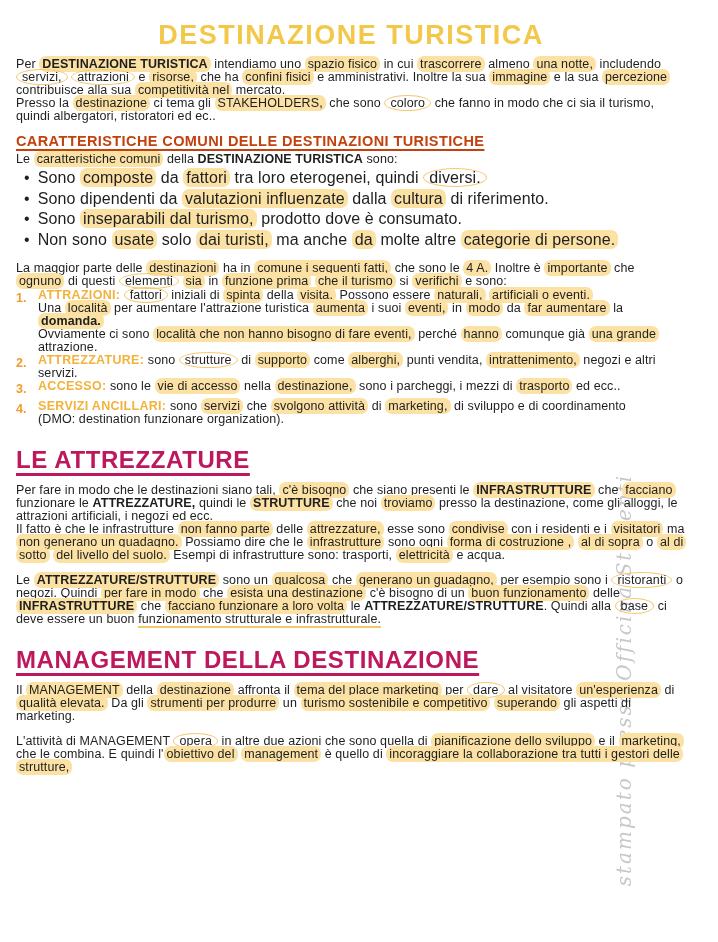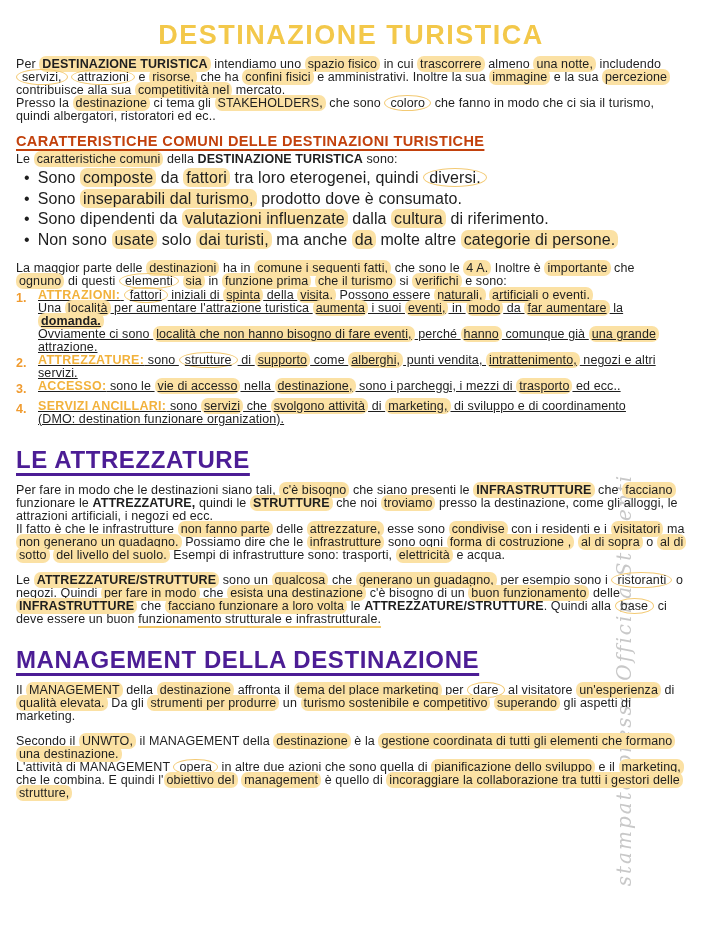--- a/index.html
+++ b/index.html
@@ -21,32 +21,32 @@
   .mb { margin-bottom:6px; }
   .gap { height:12px; }
 
   .h-small {
     margin:10px 0 4px 0; font-size:14.5px; font-weight:700;
     color:#c2410c; letter-spacing:0.4px;
     text-decoration:underline; text-decoration-thickness:2px; text-underline-offset:3px;
   }
   .h-large {
     margin:20px 0 10px 0; font-size:24px; line-height:28px; font-weight:700;
-    color:#4c1d95; letter-spacing:0.6px;
+    color:#be185d; letter-spacing:0.6px;
     text-decoration:underline; text-decoration-thickness:2.5px; text-underline-offset:5px;
   }
 
   ul.bullets { margin:2px 0 0 0; padding:0 0 0 8px; list-style:none; }
   ul.bullets li { margin:1px 0; font-size:16px; line-height:19.5px; letter-spacing:0.1px; }
   ul.bullets li::before { content:"\2022"; margin-right:8px; color:#1e1e1e; }
 
   .nlist { margin-top:1px; }
   .nitem { display:flex; align-items:flex-start; }
   .nnum { flex:none; width:22px; font-size:12.5px; line-height:19.5px; font-weight:700; color:#f09b2f; }
-  .ncontent { flex:1;text-decoration:underline; }
+  .ncontent { flex:1; }
 
   
   .rs-b  { font-weight:700; }
   .rs-h  { background:#fbe1a4; border-radius:7px; padding:1px 3px;
            -webkit-box-decoration-break:clone; box-decoration-break:clone; }
   .rs-bh { font-weight:700; background:#fbe1a4; border-radius:7px; padding:1px 3px;
            -webkit-box-decoration-break:clone; box-decoration-break:clone; }
   .rs-c  { border:1.6px solid #f3ca74; border-radius:50%; padding:0 5px; }
   .rs-u  { border-bottom:2px solid #f4c86a; }
   .rs-label { color:#f2b23c; font-weight:700; letter-spacing:0.3px; }
@@ -70,22 +70,22 @@
     <h1 class="title">DESTINAZIONE TURISTICA</h1>
 
     <p class="para"><span>Per </span><span class="rs-bh">DESTINAZIONE TURISTICA</span><span> intendiamo uno </span><span class="rs-h">spazio fisico</span><span> in cui </span><span class="rs-h">trascorrere</span><span> almeno </span><span class="rs-h">una notte,</span><span> includendo </span><span class="rs-c">servizi,</span><span> </span><span class="rs-c">attrazioni</span><span> e </span><span class="rs-h">risorse,</span><span> che ha </span><span class="rs-h">confini fisici</span><span> e amministrativi. Inoltre la sua </span><span class="rs-h">immagine</span><span> e la sua </span><span class="rs-h">percezione</span><span> contribuisce alla sua </span><span class="rs-h">competitività nel</span><span> mercato.</span></p>
     <p class="para mb"><span>Presso la </span><span class="rs-h">destinazione</span><span> ci tema gli </span><span class="rs-h">STAKEHOLDERS,</span><span> che sono </span><span class="rs-c">coloro</span><span> che fanno in modo che ci sia il turismo, quindi albergatori, ristoratori ed ec..</span></p>
 
     <h2 class="h-small">CARATTERISTICHE COMUNI DELLE DESTINAZIONI TURISTICHE</h2>
     <p class="para"><span>Le </span><span class="rs-h">caratteristiche comuni</span><span> della </span><span class="rs-b">DESTINAZIONE TURISTICA</span><span> sono:</span></p>
 
     <ul class="bullets">
       <li><span>Sono </span><span class="rs-h">composte</span><span> da </span><span class="rs-h">fattori</span><span> tra loro eterogenei, quindi </span><span class="rs-c">diversi.</span></li>
+      <li><span>Sono dipendenti da </span><span class="rs-h">valutazioni influenzate</span><span> dalla </span><span class="rs-h">cultura</span><span> di riferimento.</span></li>
       <li><span>Sono </span><span class="rs-h">inseparabili dal turismo,</span><span> prodotto dove è consumato.</span></li>
-      <li><span>Sono dipendenti da </span><span class="rs-h">valutazioni influenzate</span><span> dalla </span><span class="rs-h">cultura</span><span> di riferimento.</span></li>
       <li><span>Non sono </span><span class="rs-h">usate</span><span> solo </span><span class="rs-h">dai turisti,</span><span> ma anche </span><span class="rs-h">da</span><span> molte altre </span><span class="rs-h">categorie di persone.</span></li>
     </ul>
 
     <div class="gap"></div>
 
     <p class="para"><span>La maggior parte delle </span><span class="rs-h">destinazioni</span><span> ha in </span><span class="rs-h">comune i seguenti fatti,</span><span> che sono le </span><span class="rs-h">4 A.</span><span> Inoltre è </span><span class="rs-h">importante</span><span> che </span><span class="rs-h">ognuno</span><span> di questi </span><span class="rs-c">elementi</span><span> </span><span class="rs-h">sia</span><span> in </span><span class="rs-h">funzione prima</span><span> </span><span class="rs-h">che il turismo</span><span> si </span><span class="rs-h">verifichi</span><span> e sono:</span></p>
 
     <div class="nlist">
       <div class="nitem">
         <span class="nnum">1.</span>
@@ -107,17 +107,16 @@
 
     <h2 class="h-large">LE ATTREZZATURE</h2>
     <p class="para"><span>Per fare in modo che le destinazioni siano tali, </span><span class="rs-h">c'è bisogno</span><span> che siano presenti le </span><span class="rs-bh">INFRASTRUTTURE</span><span> che </span><span class="rs-h">facciano</span><span> funzionare le </span><span class="rs-b">ATTREZZATURE,</span><span> quindi le </span><span class="rs-bh">STRUTTURE</span><span> che noi </span><span class="rs-h">troviamo</span><span> presso la destinazione, come gli alloggi, le attrazioni artificiali, i negozi ed ecc.</span></p>
     <p class="para"><span>Il fatto è che le infrastrutture </span><span class="rs-h">non fanno parte</span><span> delle </span><span class="rs-h">attrezzature,</span><span> esse sono </span><span class="rs-h">condivise</span><span> con i residenti e i </span><span class="rs-h">visitatori</span><span> ma </span><span class="rs-h">non generano un guadagno.</span><span> Possiamo dire che le </span><span class="rs-h">infrastrutture</span><span> sono ogni </span><span class="rs-h">forma di costruzione ,</span><span> </span><span class="rs-h">al di sopra</span><span> o </span><span class="rs-h">al di sotto</span><span> </span><span class="rs-h">del livello del suolo.</span><span> Esempi di infrastrutture sono: trasporti, </span><span class="rs-h">elettricità</span><span> e acqua.</span></p>
     <div class="gap"></div>
     <p class="para"><span>Le </span><span class="rs-bh">ATTREZZATURE/STRUTTURE</span><span> sono un </span><span class="rs-h">qualcosa</span><span> che </span><span class="rs-h">generano un guadagno,</span><span> per esempio sono i </span><span class="rs-c">ristoranti</span><span> o negozi. Quindi </span><span class="rs-h">per fare in modo</span><span> che </span><span class="rs-h">esista una destinazione</span><span> c'è bisogno di un </span><span class="rs-h">buon funzionamento</span><span> delle </span><span class="rs-bh">INFRASTRUTTURE</span><span> che </span><span class="rs-h">facciano funzionare a loro volta</span><span> le </span><span class="rs-b">ATTREZZATURE/STRUTTURE</span><span>. Quindi alla </span><span class="rs-c">base</span><span> ci deve essere un buon </span><span class="rs-u">funzionamento strutturale e infrastrutturale.</span></p>
 
     <h2 class="h-large">MANAGEMENT DELLA DESTINAZIONE</h2>
     <p class="para"><span>Il </span><span class="rs-h">MANAGEMENT</span><span> della </span><span class="rs-h">destinazione</span><span> affronta il </span><span class="rs-h">tema del place marketing</span><span> per </span><span class="rs-c">dare</span><span> al visitatore </span><span class="rs-h">un'esperienza</span><span> di </span><span class="rs-h">qualità elevata.</span><span> Da gli </span><span class="rs-h">strumenti per produrre</span><span> un </span><span class="rs-h">turismo sostenibile e competitivo</span><span> </span><span class="rs-h">superando</span><span> gli aspetti di marketing.</span></p>
     <div class="gap"></div>
-    <p class="para"><span>Secondo il </span><span class="rs-h">UNWTO,</span><span> il MANAGEMENT della </span><span class="rs-h">destinazione</span><span> è la </span><span class="rs-h">gestione coordinata di tutti gli elementi che formano una destinazione.</span></p>
     <p class="para"><span>L'attività di MANAGEMENT </span><span class="rs-c">opera</span><span> in altre due azioni che sono quella di </span><span class="rs-h">pianificazione dello sviluppo</span><span> e il </span><span class="rs-h">marketing,</span><span> che le combina. E quindi l'</span><span class="rs-h">obiettivo del</span><span> </span><span class="rs-h">management</span><span> è quello di </span><span class="rs-h">incoraggiare la collaborazione tra tutti i gestori delle strutture,</span></p>
 
   </div>
 </div>
 
 </body></html>

